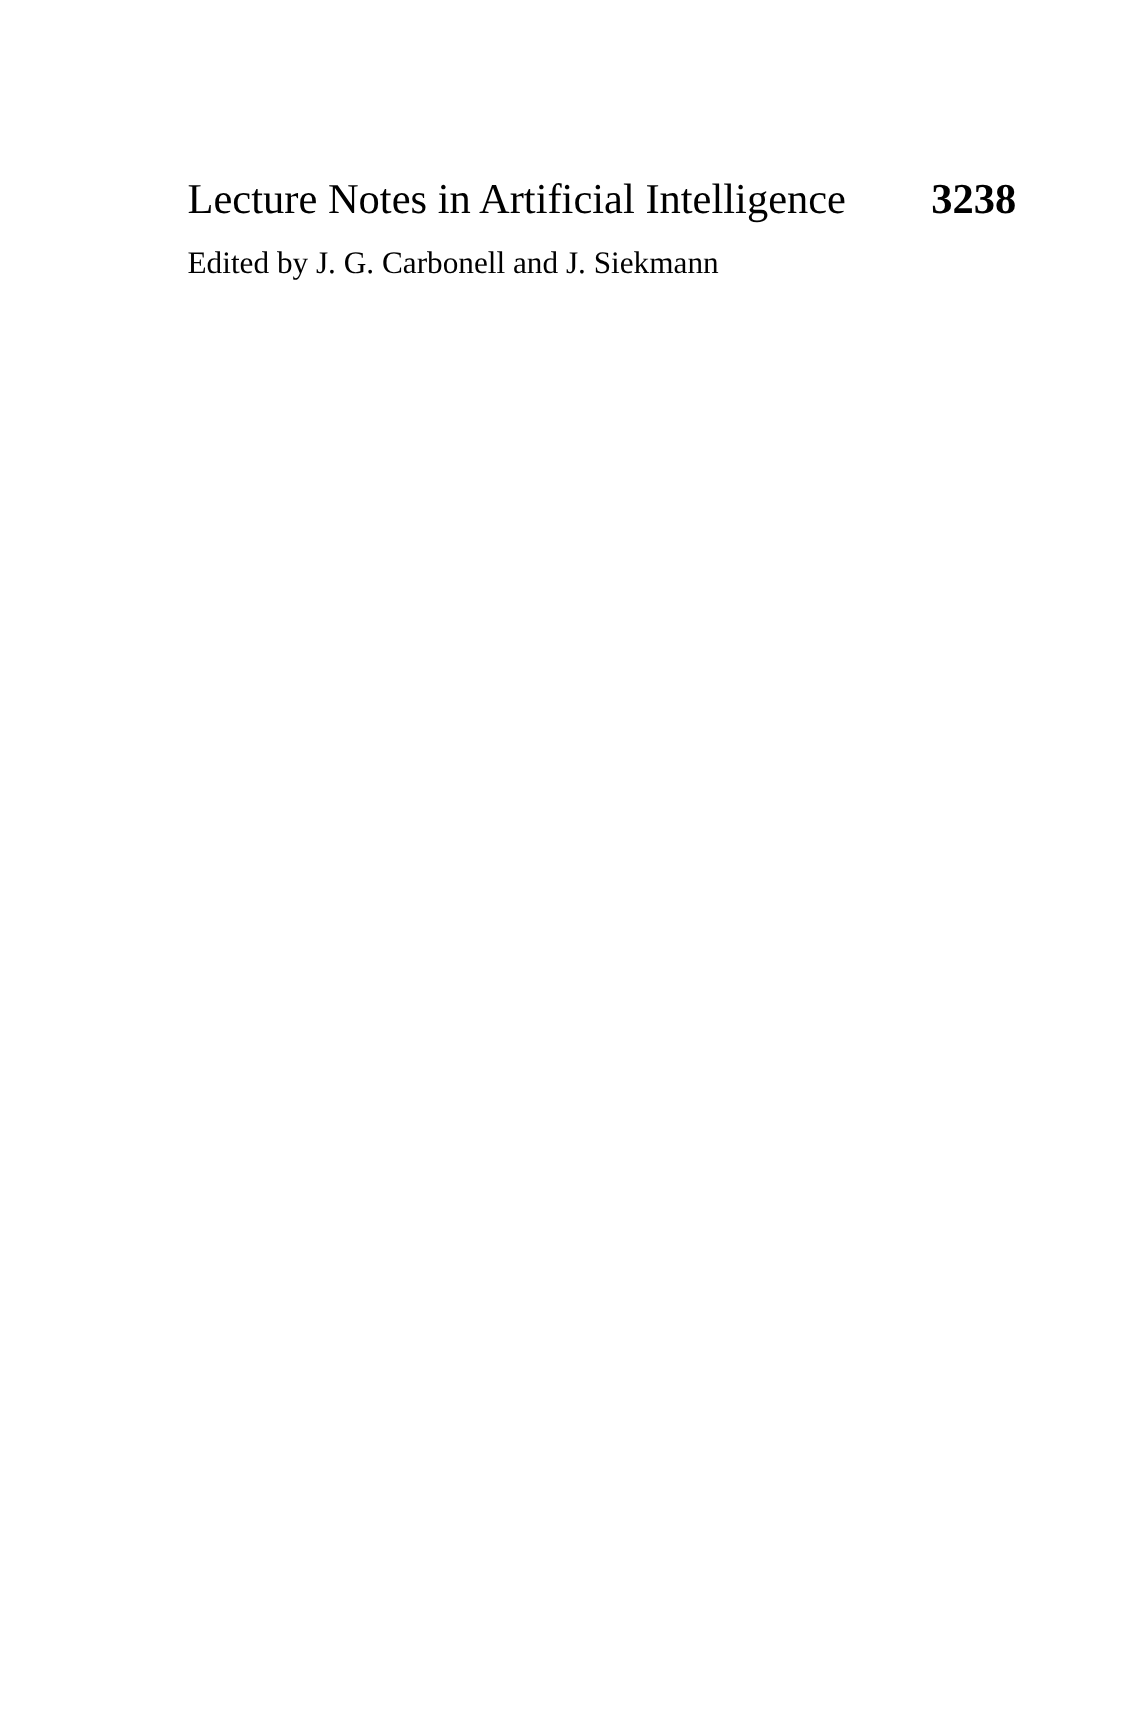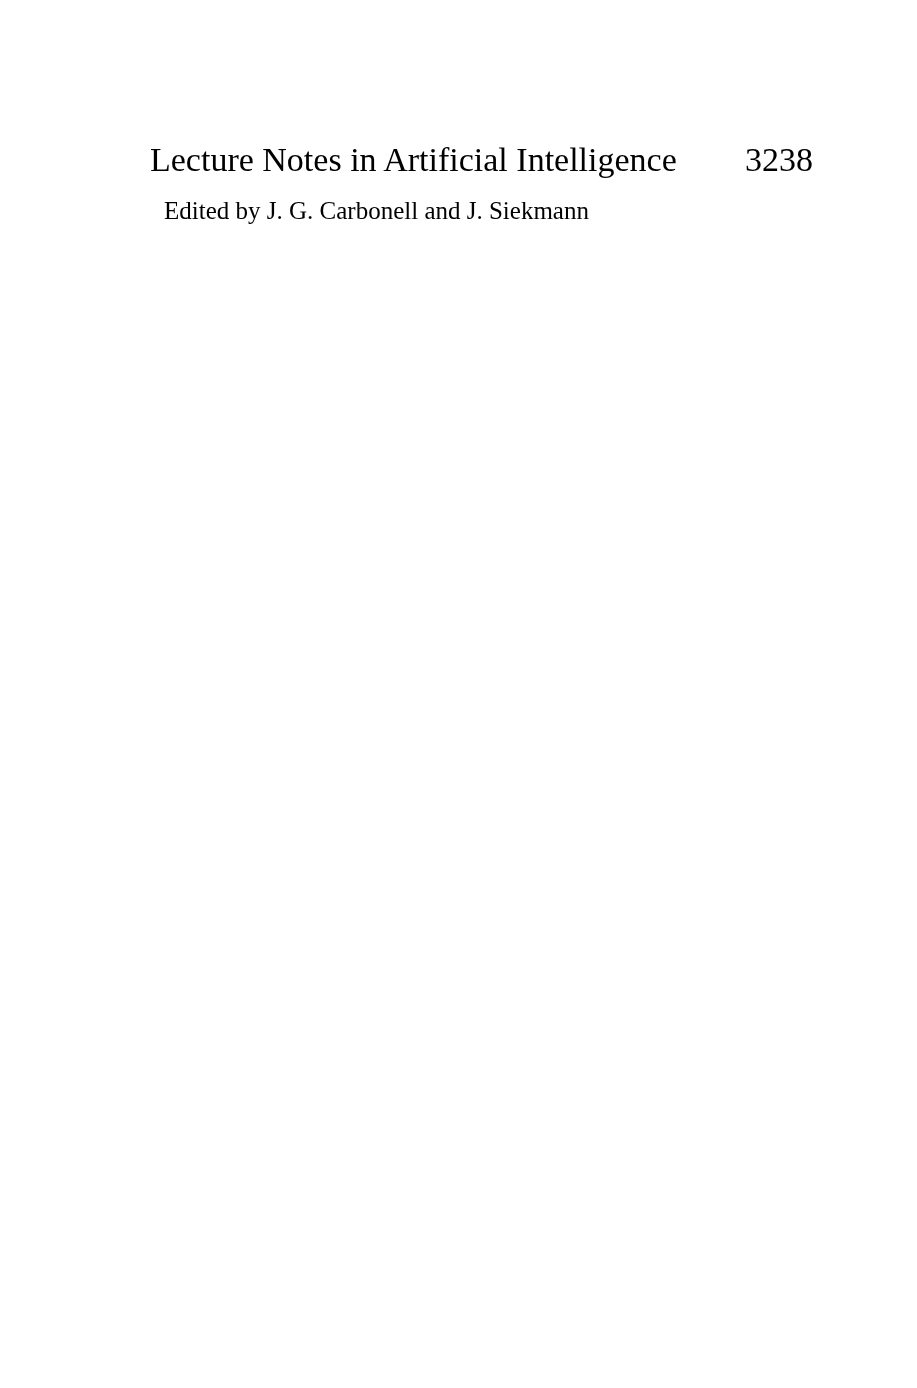--- a/index.html
+++ b/index.html
@@ -27,24 +27,25 @@
   .series-title {
     font-size: 34px;
     line-height: 1;
     white-space: nowrap;
     letter-spacing: 0px;
   }
   .volume-number {
     font-size: 34px;
     line-height: 1;
     white-space: nowrap;
+    font-weight: bold;
   }
   .edited-by {
     position: absolute;
-    left: 164px;
+    left: 150px;
     top: 198px;
     font-size: 25px;
     line-height: 1;
     white-space: nowrap;
     text-align: center;
   }
   .subseries {
     position: absolute;
     left: 150px;
     top: 263px;

